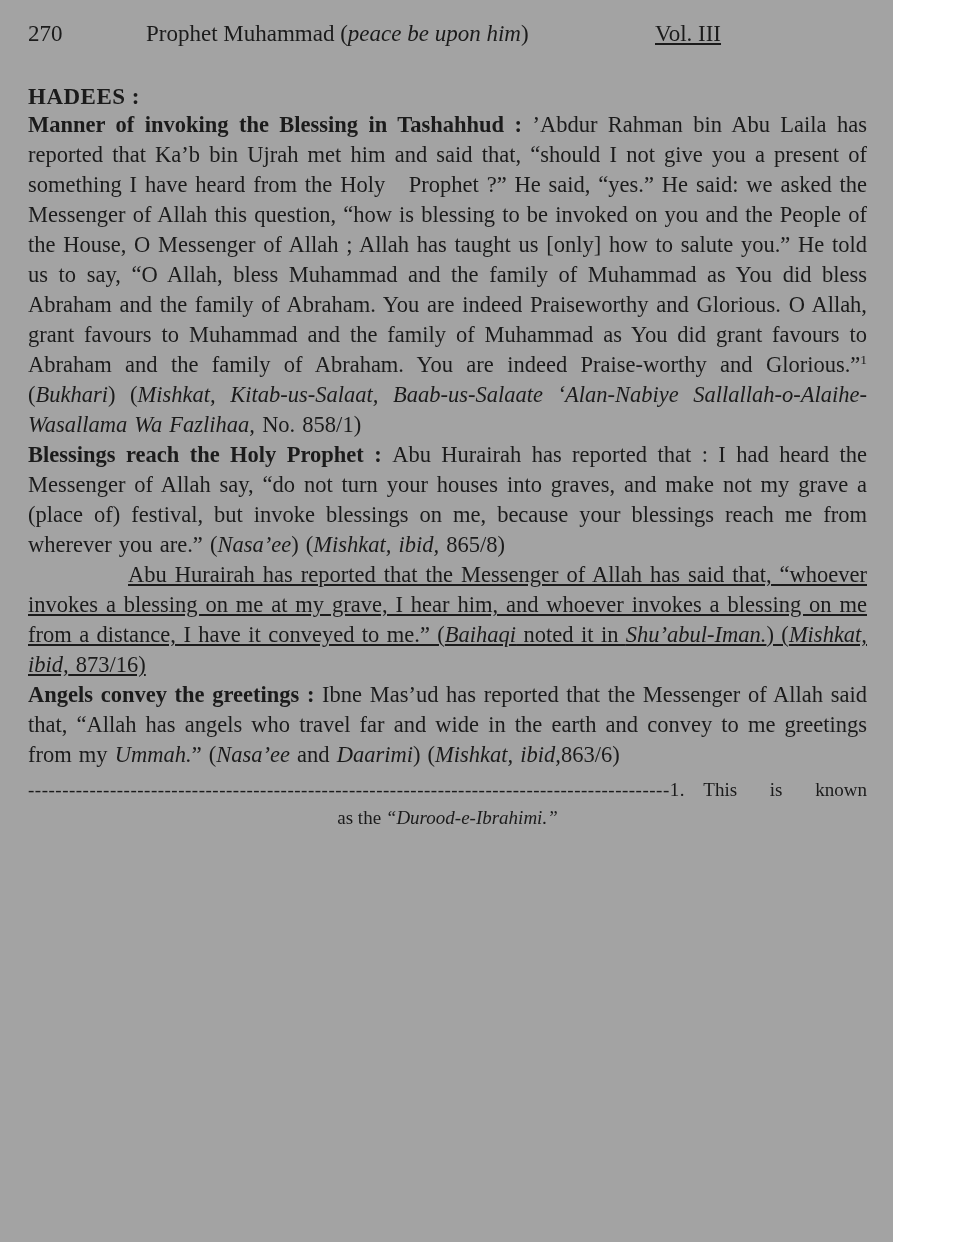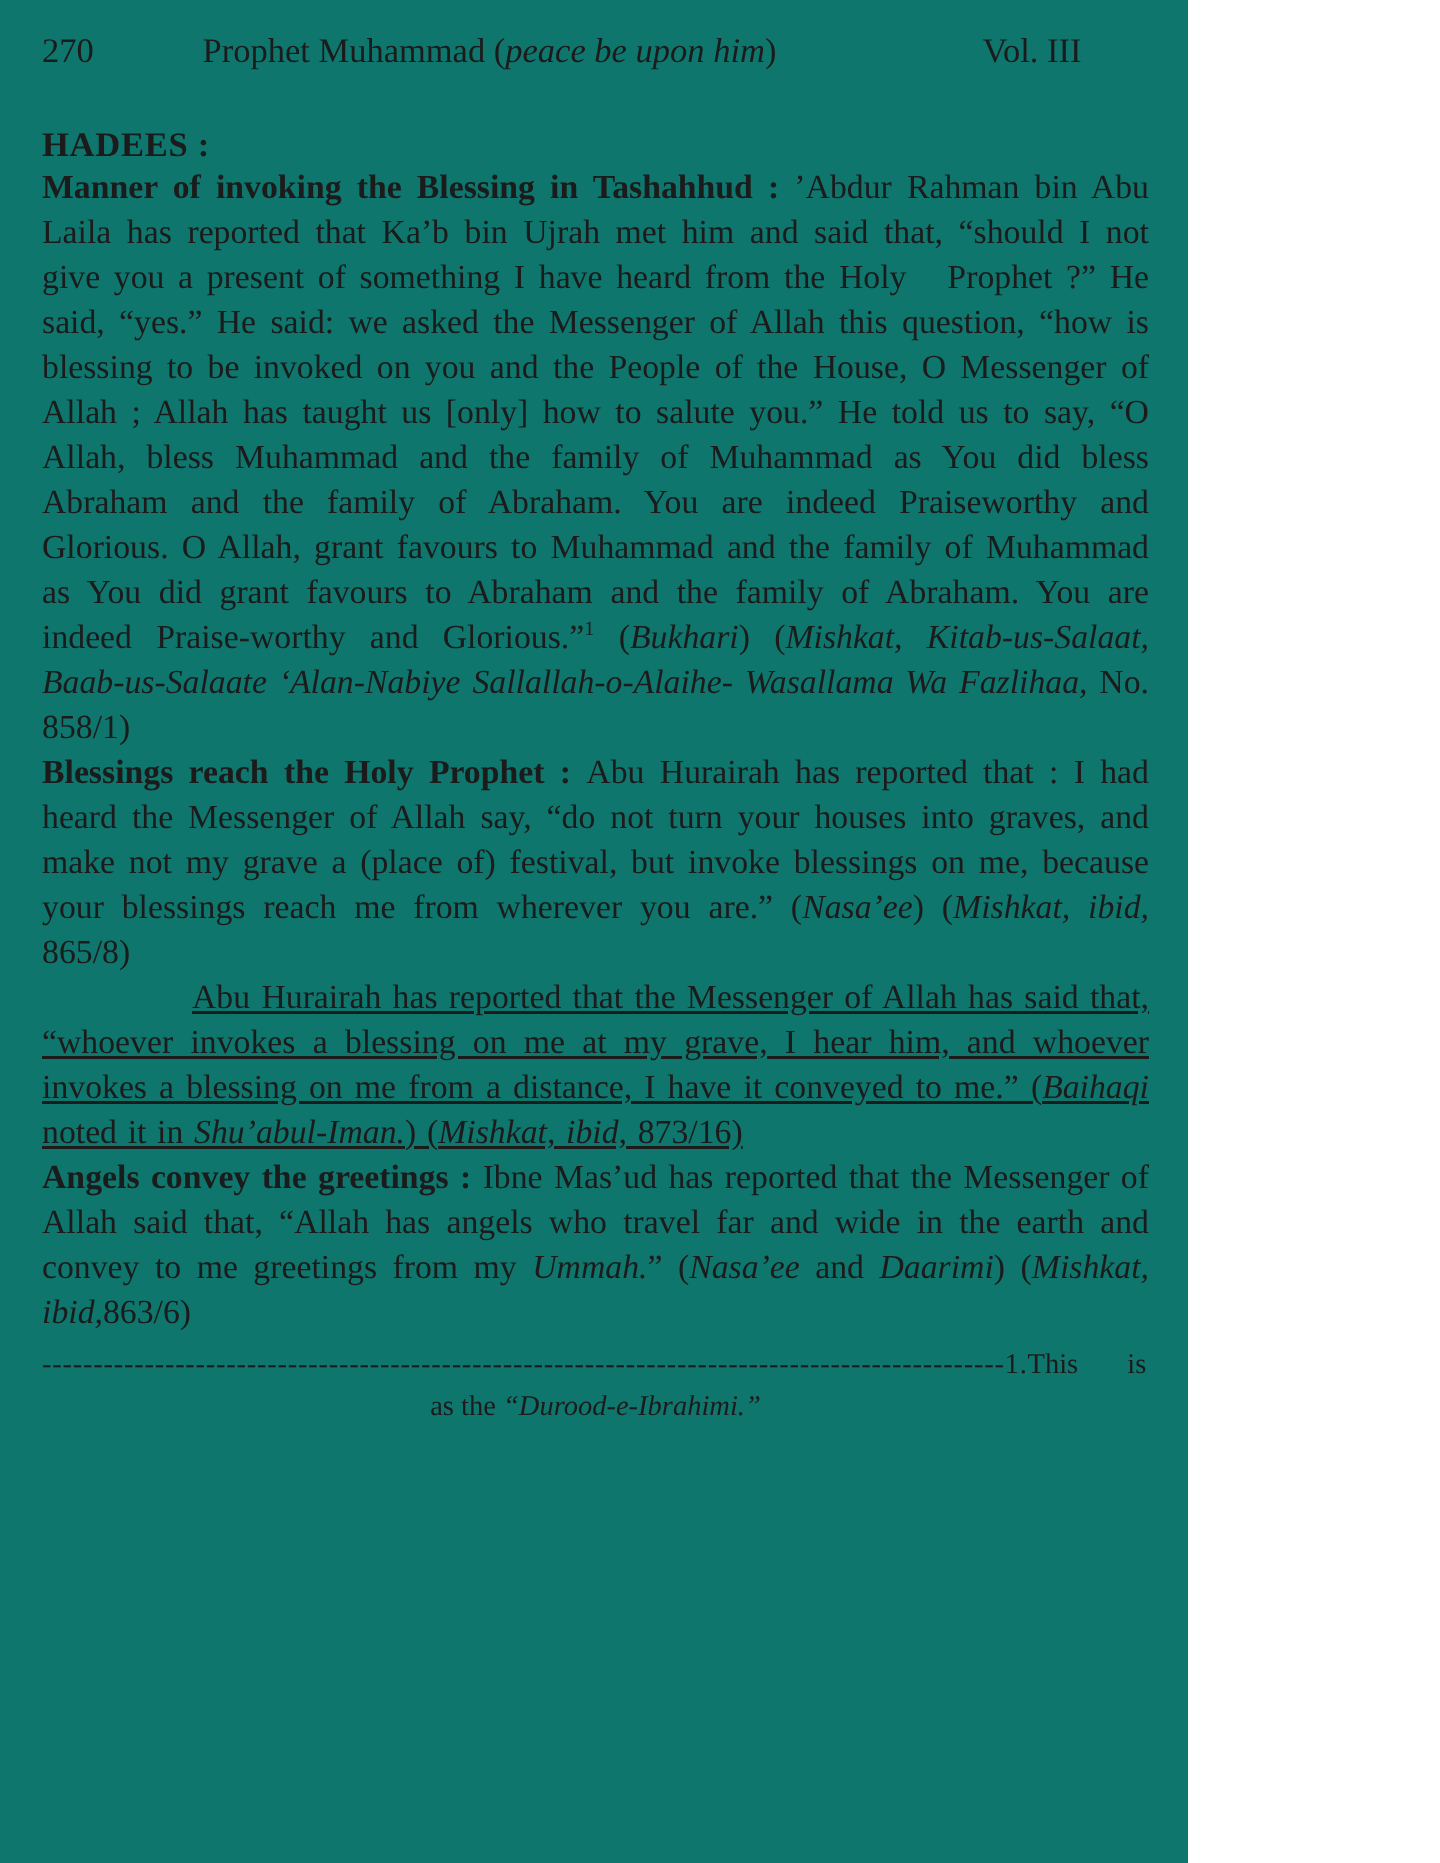--- a/index.html
+++ b/index.html
@@ -6,35 +6,35 @@
   body {
     width: 960px;
     height: 1242px;
     background: #ffffff;
     color: #1b1b1b;
     font-family: "Liberation Serif", serif;
     overflow: hidden;
   }
   .page {
     box-sizing: border-box;
-    width: 792px;
+    width: 893px;
     height: 1242px;
     padding: 20px 26px 0 28px;
-    background: #0f766e;
+    background: #a3a3a3;
   }
   .header {
     position: relative;
     height: 30px;
     font-size: 23px;
     line-height: 28px;
     white-space: nowrap;
   }
   .header .pg   { position: absolute; left: 0; }
-  .header .ttl  { position: absolute; left: 107px; }
-  .header .vol  { position: absolute; left: 627px; }
+  .header .ttl  { position: absolute; left: 118px; }
+  .header .vol  { position: absolute; left: 627px; text-decoration: underline; }
   .i { font-style: italic; }
   .b { font-weight: bold; margin-top: 24px; }
   .section-heading {
     margin-top: 34px;
     font-size: 23px;
     font-weight: bold;
     letter-spacing: 0.5px;
   }
   p.para {
     margin: 0;

